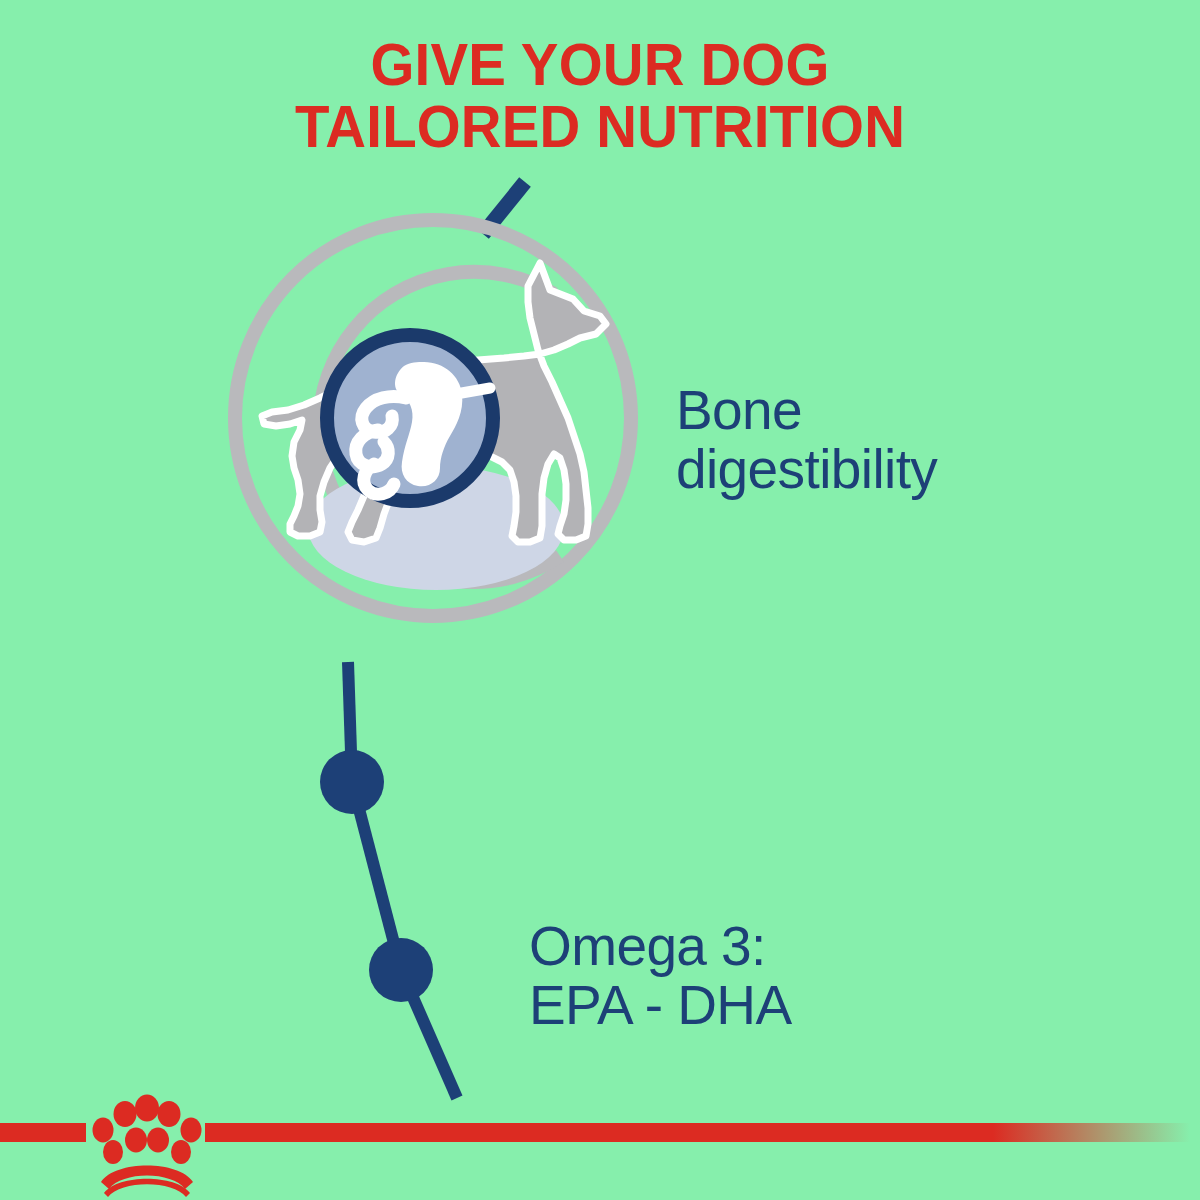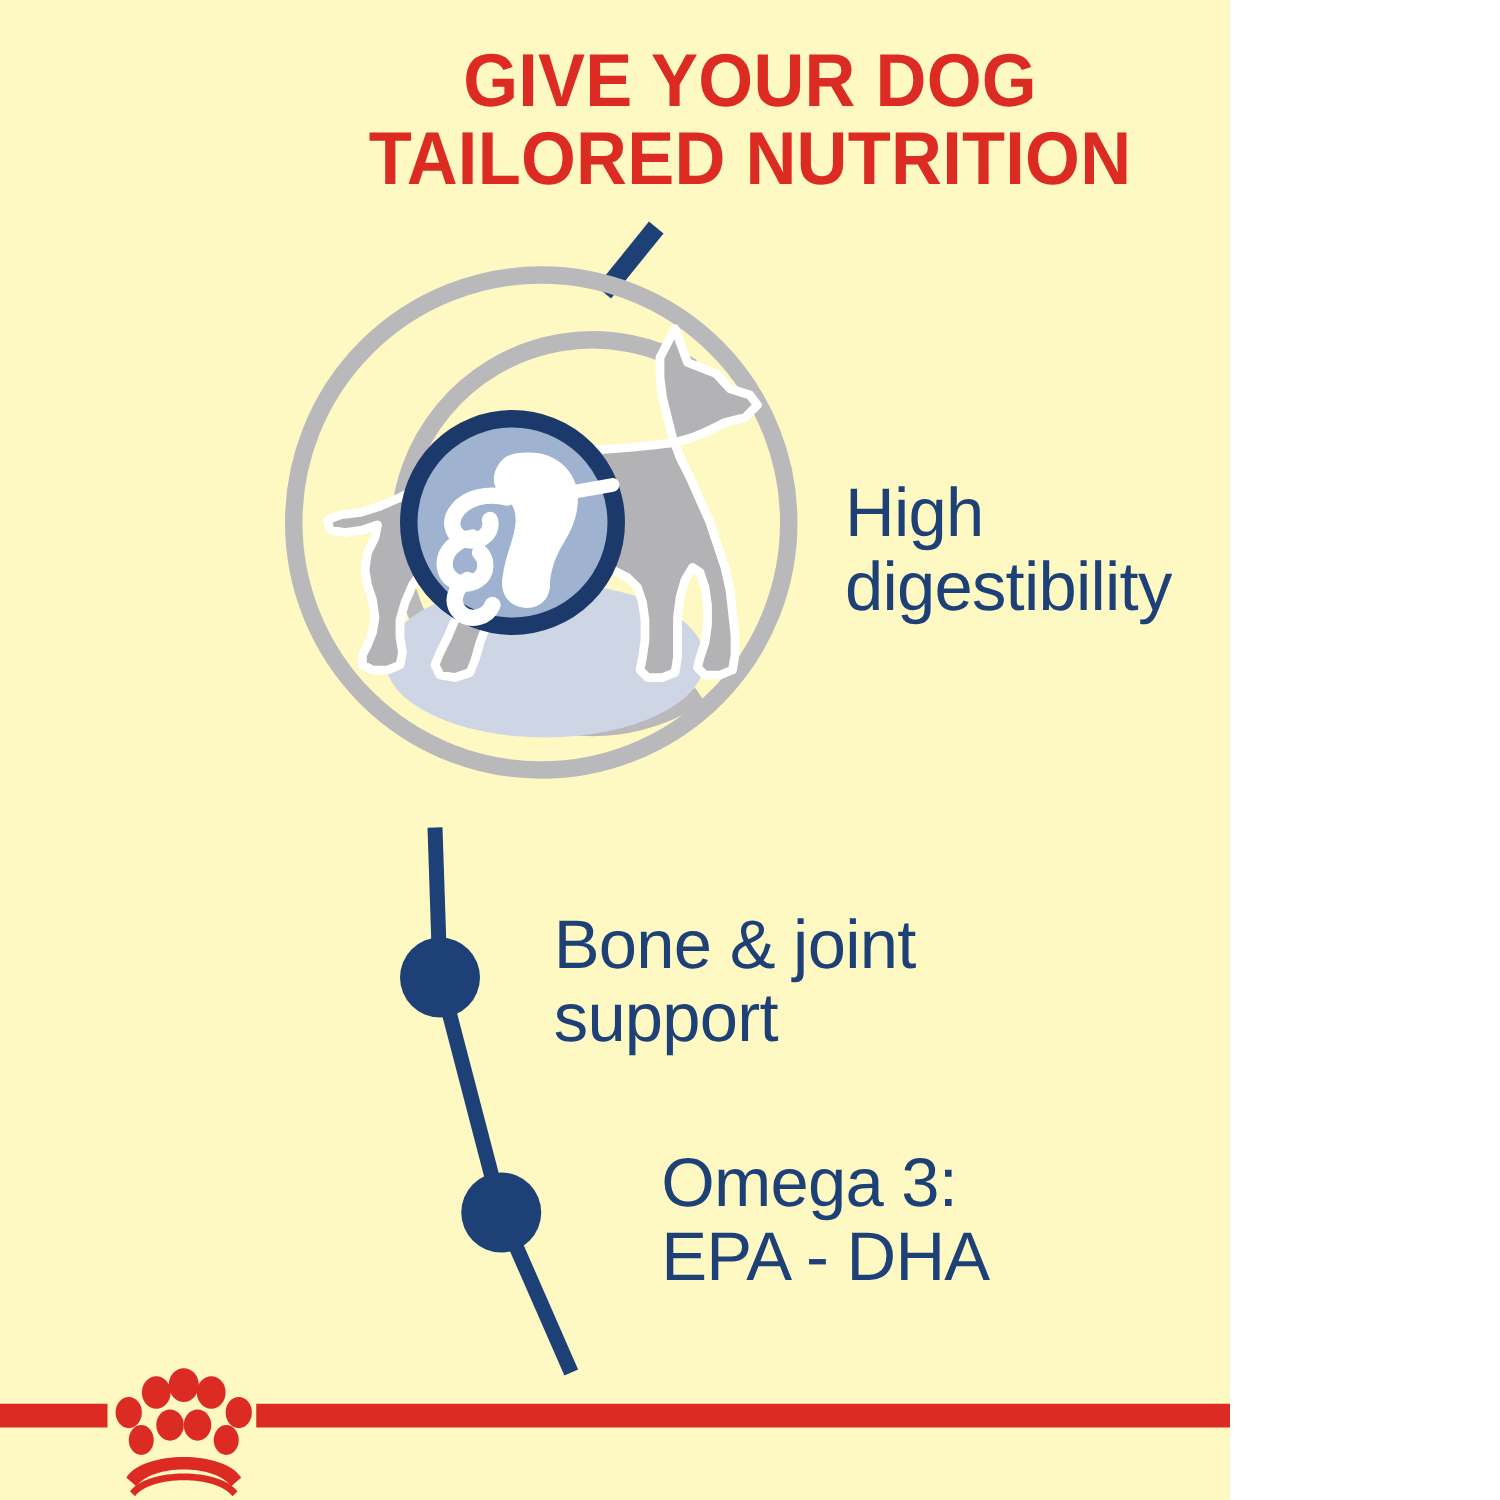--- a/index.html
+++ b/index.html
@@ -7,23 +7,23 @@
     margin: 0;
     padding: 0;
     background: #ffffff;
   }
   body {
     font-family: "Liberation Sans", sans-serif;
     -webkit-font-smoothing: antialiased;
   }
   #stage {
     position: relative;
-    width: 984px;
+    width: 1200px;
     height: 1200px;
-    background: #fef9c3;
+    background: #86efac;
     overflow: hidden;
   }
 
   
   .headline {
     position: absolute;
     left: 0;
     top: 34px;
     width: 1200px;
     text-align: center;
@@ -255,25 +255,23 @@
             C 162 291 162 280 156 274
             M 146 296
             C 136 302 132 314 140 322
             C 148 330 162 326 166 316" fill="none" stroke="#ffffff" stroke-width="13" stroke-linecap="round" stroke-linejoin="round"></path>
 
         <path d="M 228 226 L 262 220" fill="none" stroke="#ffffff" stroke-width="11" stroke-linecap="round"></path>
       </g>
     </svg>
   </div>
 
-  <div class="feature-label" id="label-digestibility">High
+  <div class="feature-label" id="label-digestibility">Bone
 digestibility</div>
 
-  <div class="feature-label" id="label-bone">Bone &amp; joint
-support</div>
 
   <div class="feature-label" id="label-omega">Omega 3:
 EPA - DHA</div>
 
   <div class="connector">
     <svg width="240" height="480" viewBox="0 0 240 480" xmlns="http://www.w3.org/2000/svg">
 
       <path d="M 48 22 L 52 142" stroke="#1d4077" stroke-width="12" fill="none" stroke-linecap="butt"></path>
 
       <path d="M 52 142 L 101 330" stroke="#1d4077" stroke-width="12" fill="none" stroke-linecap="butt"></path>

